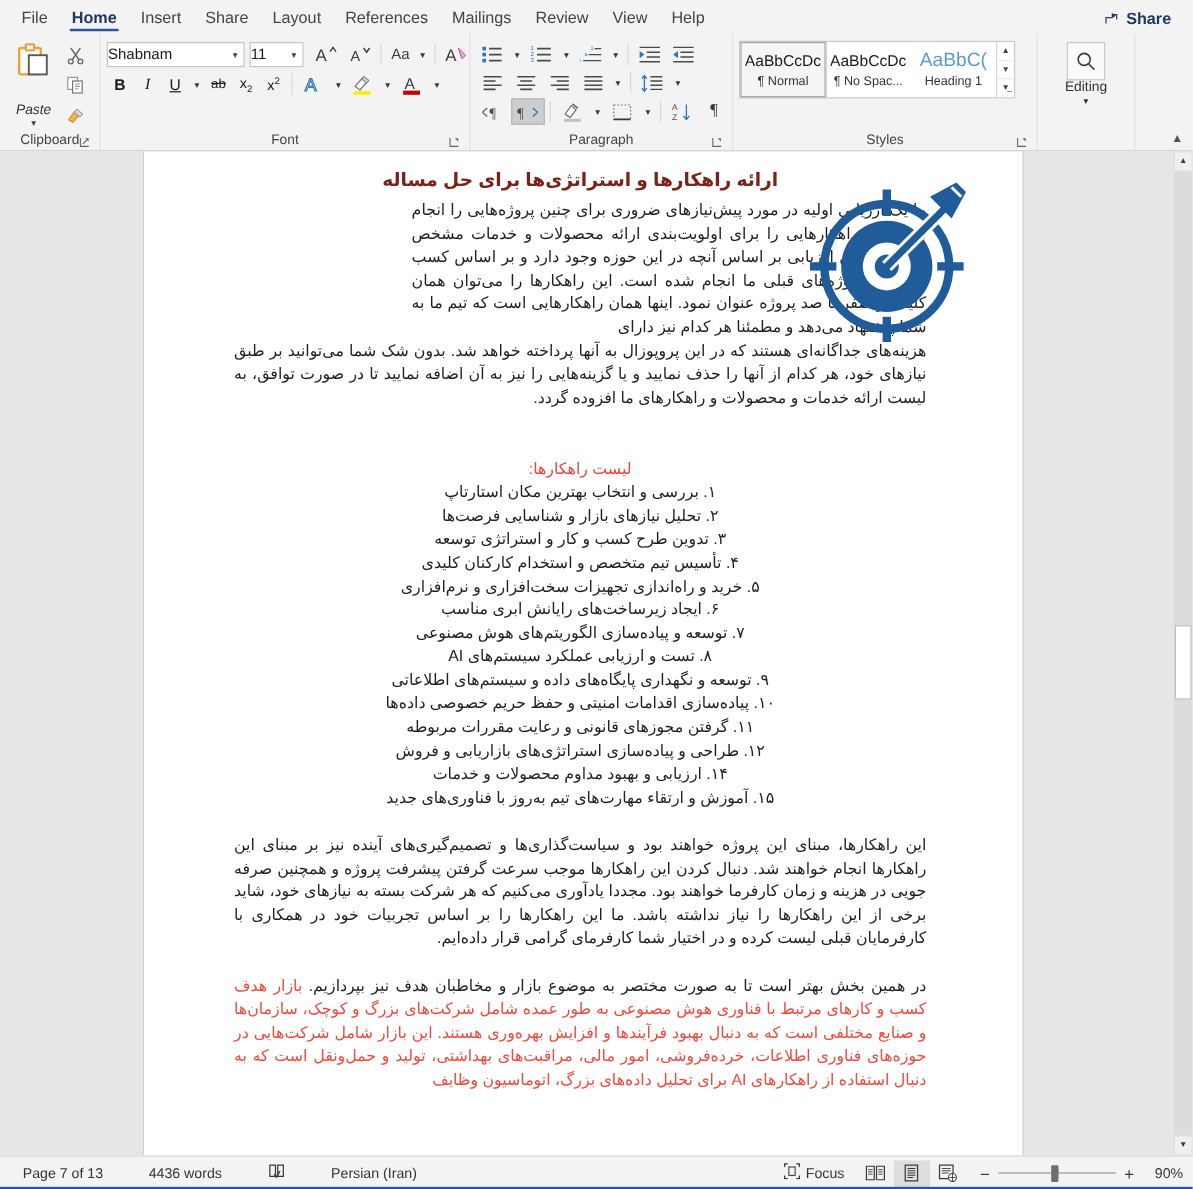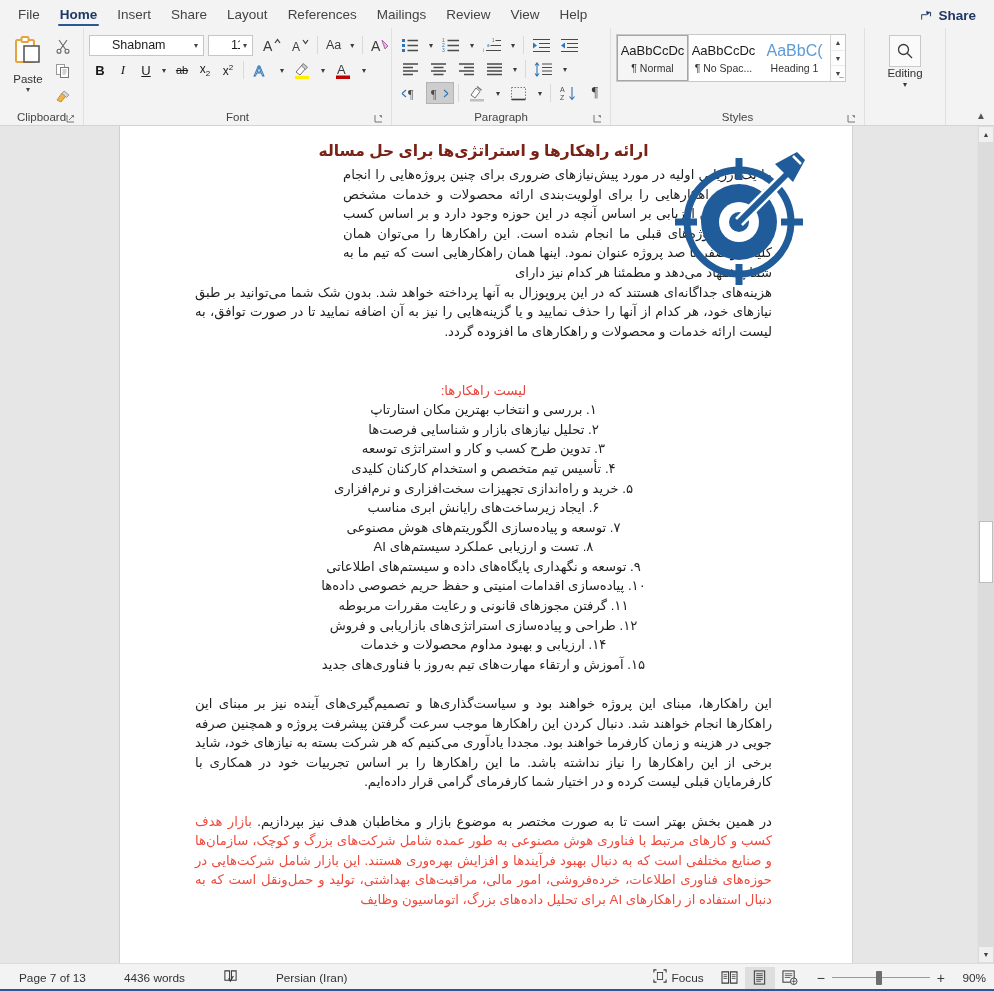--- a/index.html
+++ b/index.html
@@ -48,31 +48,31 @@
   .dlg{
     position:absolute;right:2px;bottom:1px;width:10px;height:10px;color:#555;font-size:9px;line-height:10px;
   }
   .dlg svg{display:block;}
 
   
   .clip-col{display:flex;align-items:flex-start;gap:2px;}
   .paste{
     width:46px;display:flex;flex-direction:column;align-items:center;padding-top:2px;color:#333;font-size:11.5px;
   }
-  .paste .lbl{margin-top:3px;}
+  .paste .lbl{margin-top:15px;font-style:italic;}
   .paste .chev{font-size:8px;line-height:8px;margin-top:1px;color:#444;}
   .clip-small{display:flex;flex-direction:column;align-items:center;gap:5px;padding-top:4px;}
   .clip-small .ic{width:20px;height:20px;display:flex;align-items:center;justify-content:center;}
 
   
   .font-rows{display:flex;flex-direction:column;gap:3px;padding-top:2px;}
   .row{display:flex;align-items:center;gap:1px;}
   .combo{
     background:#ffffff;border:1px solid #c6c6c6;height:21px;display:flex;align-items:center;
-    padding:0 2px 0 22px;font-size:12.5px;color:#1a1a1a;box-sizing:border-box;
+    padding:0 2px 0 0;font-size:12.5px;color:#1a1a1a;box-sizing:border-box;
   }
   .combo .txt{flex:1;white-space:nowrap;overflow:hidden;}
   .combo .cv{font-size:8px;color:#444;padding:0 3px;}
   .combo.fontname{width:115px;}
   .combo.fontsize{width:45px;}
   .btn{
     height:22px;min-width:22px;display:flex;align-items:center;justify-content:center;
     font-size:13px;color:#1a1a1a;padding:0 3px;box-sizing:border-box;border:1px solid transparent;
   }
   .btn.sel{background:#cdcdcd;border:1px solid #b3b3b3;}

